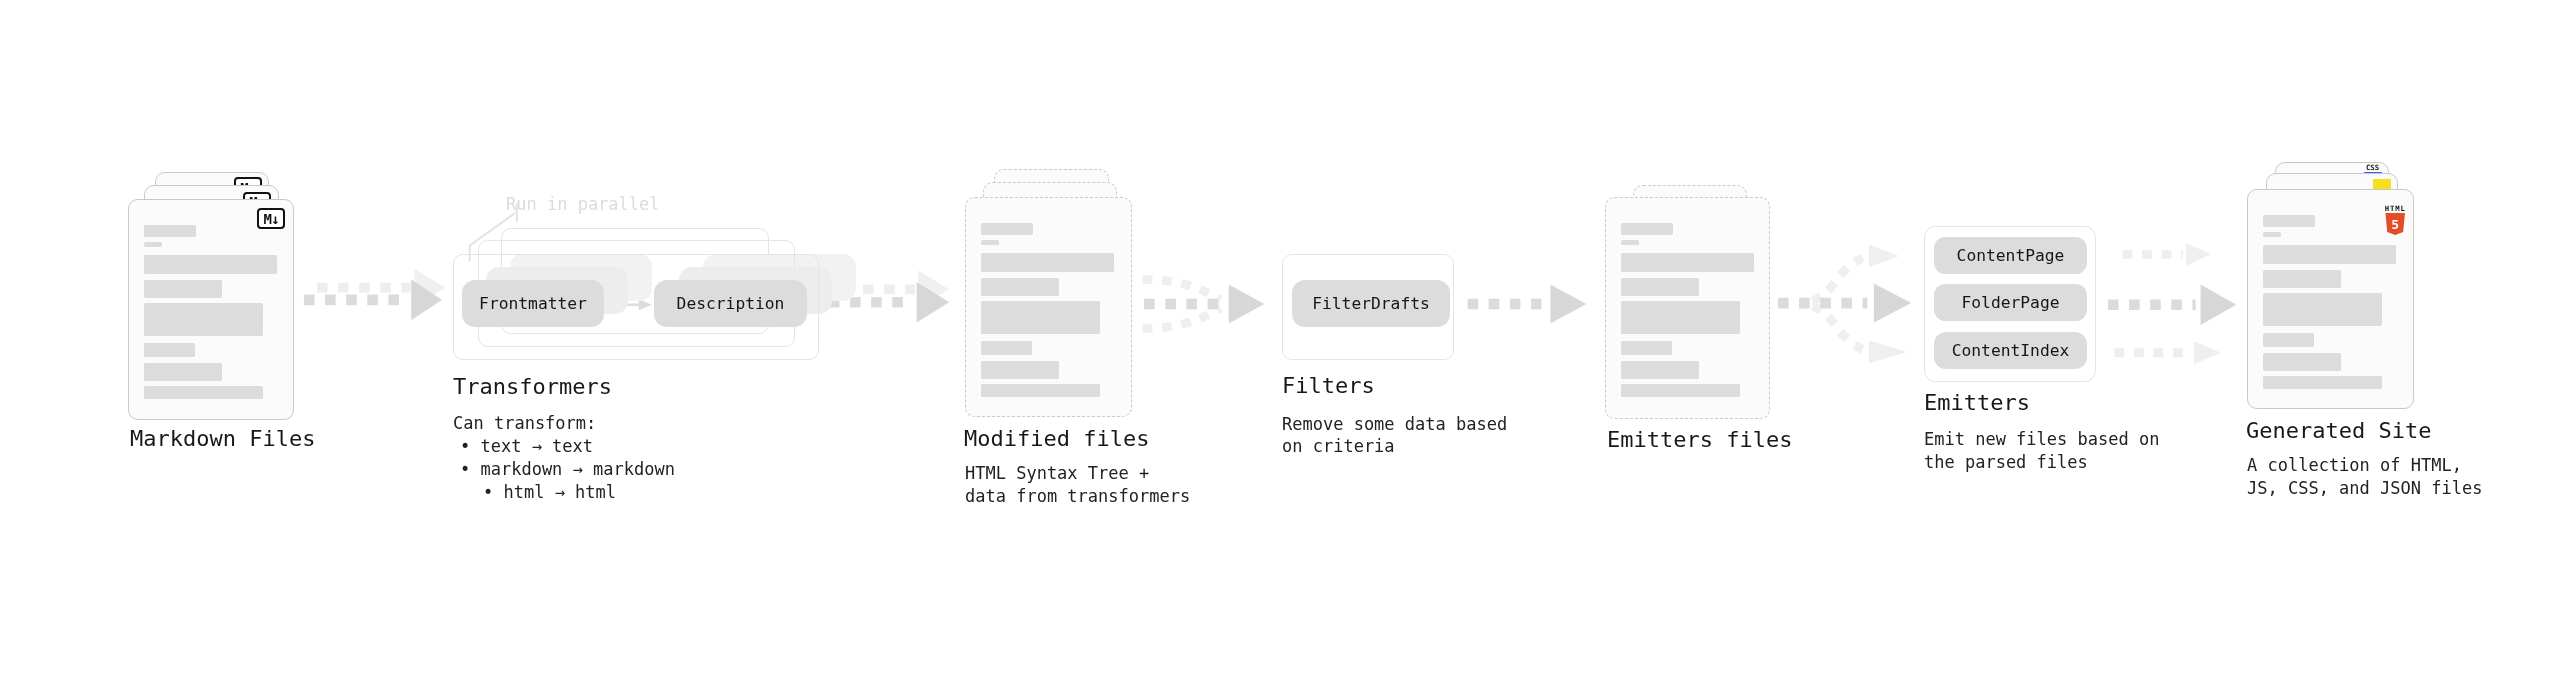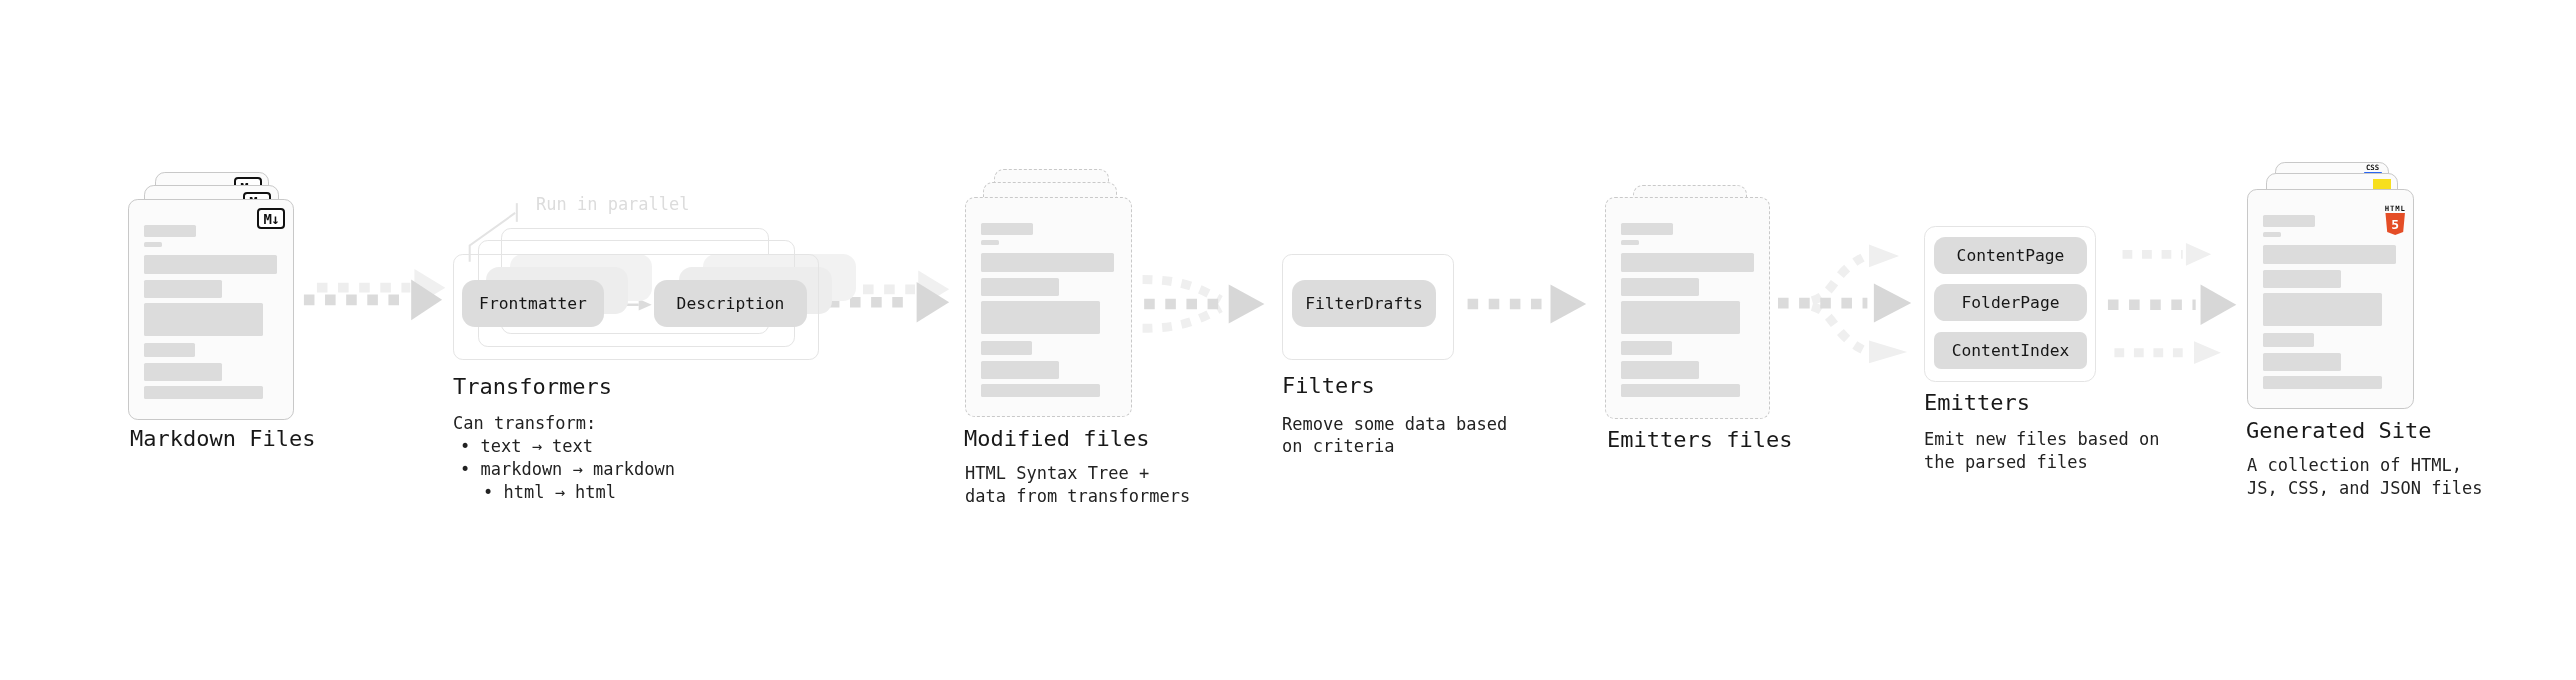--- a/index.html
+++ b/index.html
@@ -119,21 +119,21 @@
         <div class="bar" style="top: 80px; width: 78px; height: 18px;"></div>
         <div class="bar" style="top: 103px; width: 119px; height: 33px;"></div>
         <div class="bar" style="top: 143px; width: 51px; height: 14px;"></div>
         <div class="bar" style="top: 163px; width: 78px; height: 18px;"></div>
         <div class="bar" style="top: 186px; width: 119px; height: 13px;"></div>
       </div>
     <div class="title" style="left:130px;top:426px;">Markdown Files</div>
   </div>
 
   <div>
-    <div class="note" style="left:536px;top:194px;text-align:center;">Run in parallel</div>
+    <div class="note" style="left:506px;top:194px;text-align:center;">Run in parallel</div>
 
     <div class="gbox" style="left:501px;top:228px;width:268px;height:106px;"></div>
     <div class="pill ghost2" style="left:510px;top:254px;width:142px;height:47px;"></div>
     <div class="pill ghost2" style="left:703px;top:254px;width:153px;height:47px;"></div>
 
     <div class="gbox" style="left:478px;top:240px;width:317px;height:107px;"></div>
     <div class="pill ghost1" style="left:486px;top:267px;width:142px;height:47px;"></div>
     <div class="pill ghost1" style="left:679px;top:267px;width:153px;height:47px;"></div>
 
     <div class="gbox" style="left:453px;top:254px;width:366px;height:106px;"></div>
@@ -160,21 +160,21 @@
         <div class="bar" style="top: 163px; width: 78px; height: 18px;"></div>
         <div class="bar" style="top: 186px; width: 119px; height: 13px;"></div>
       </div>
     <div class="title" style="left:964px;top:426px;">Modified files</div>
     <div class="desc" style="left:965px;top:463px;">HTML Syntax Tree +</div>
     <div class="desc" style="left:965px;top:486px;">data from transformers</div>
   </div>
 
   <div>
     <div class="gbox filled" style="left:1282px;top:254px;width:172px;height:106px;"></div>
-    <div class="pill" style="left:1292px;top:280px;width:144px;height:47px;">FilterDrafts</div>
+    <div class="pill" style="left:1292px;top:280px;width:158px;height:47px;">FilterDrafts</div>
     <div class="title" style="left:1282px;top:373px;">Filters</div>
     <div class="desc" style="left:1282px;top:414px;">Remove some data based</div>
     <div class="desc" style="left:1282px;top:436px;">on criteria</div>
   </div>
 
   <div>
     <div class="card dashed" style="left:1633px;top:185px;width:114px;height:57px;"></div>
     <div class="card dashed" style="left:1605px;top:197px;width:165px;height:222px;">
         <div class="bar" style="top: 25px; width: 52px; height: 12.2px;"></div>
         <div class="bar" style="top: 42px; width: 18.7px; height: 4.9px;"></div>
@@ -185,21 +185,21 @@
         <div class="bar" style="top: 163px; width: 78px; height: 18px;"></div>
         <div class="bar" style="top: 186px; width: 119px; height: 13px;"></div>
       </div>
     <div class="title" style="left:1607px;top:427px;">Emitters files</div>
   </div>
 
   <div>
     <div class="gbox filled" style="left:1924px;top:226px;width:172px;height:156px;border-radius:11.4px;"></div>
     <div class="pill" style="left:1934px;top:237px;width:153px;height:37px;border-radius:11.4px;">ContentPage</div>
     <div class="pill" style="left:1934px;top:284px;width:153px;height:37px;border-radius:11.4px;">FolderPage</div>
-    <div class="pill" style="left:1934px;top:332px;width:153px;height:37px;border-radius:7px;">ContentIndex</div>
+    <div class="pill" style="left:1934px;top:332px;width:153px;height:37px;border-radius:12px;">ContentIndex</div>
     <div class="title" style="left:1924px;top:390px;">Emitters</div>
     <div class="desc" style="left:1924px;top:429px;">Emit new files based on</div>
     <div class="desc" style="left:1924px;top:452px;">the parsed files</div>
   </div>
 
   <div>
     <div class="card" style="left:2275px;top:162px;width:114px;height:57px;">
       <div class="css-badge" style="right:6.5px;top:1.6px;">
         <div class="css-txt">CSS</div>
         <div class="css-bar"></div>

